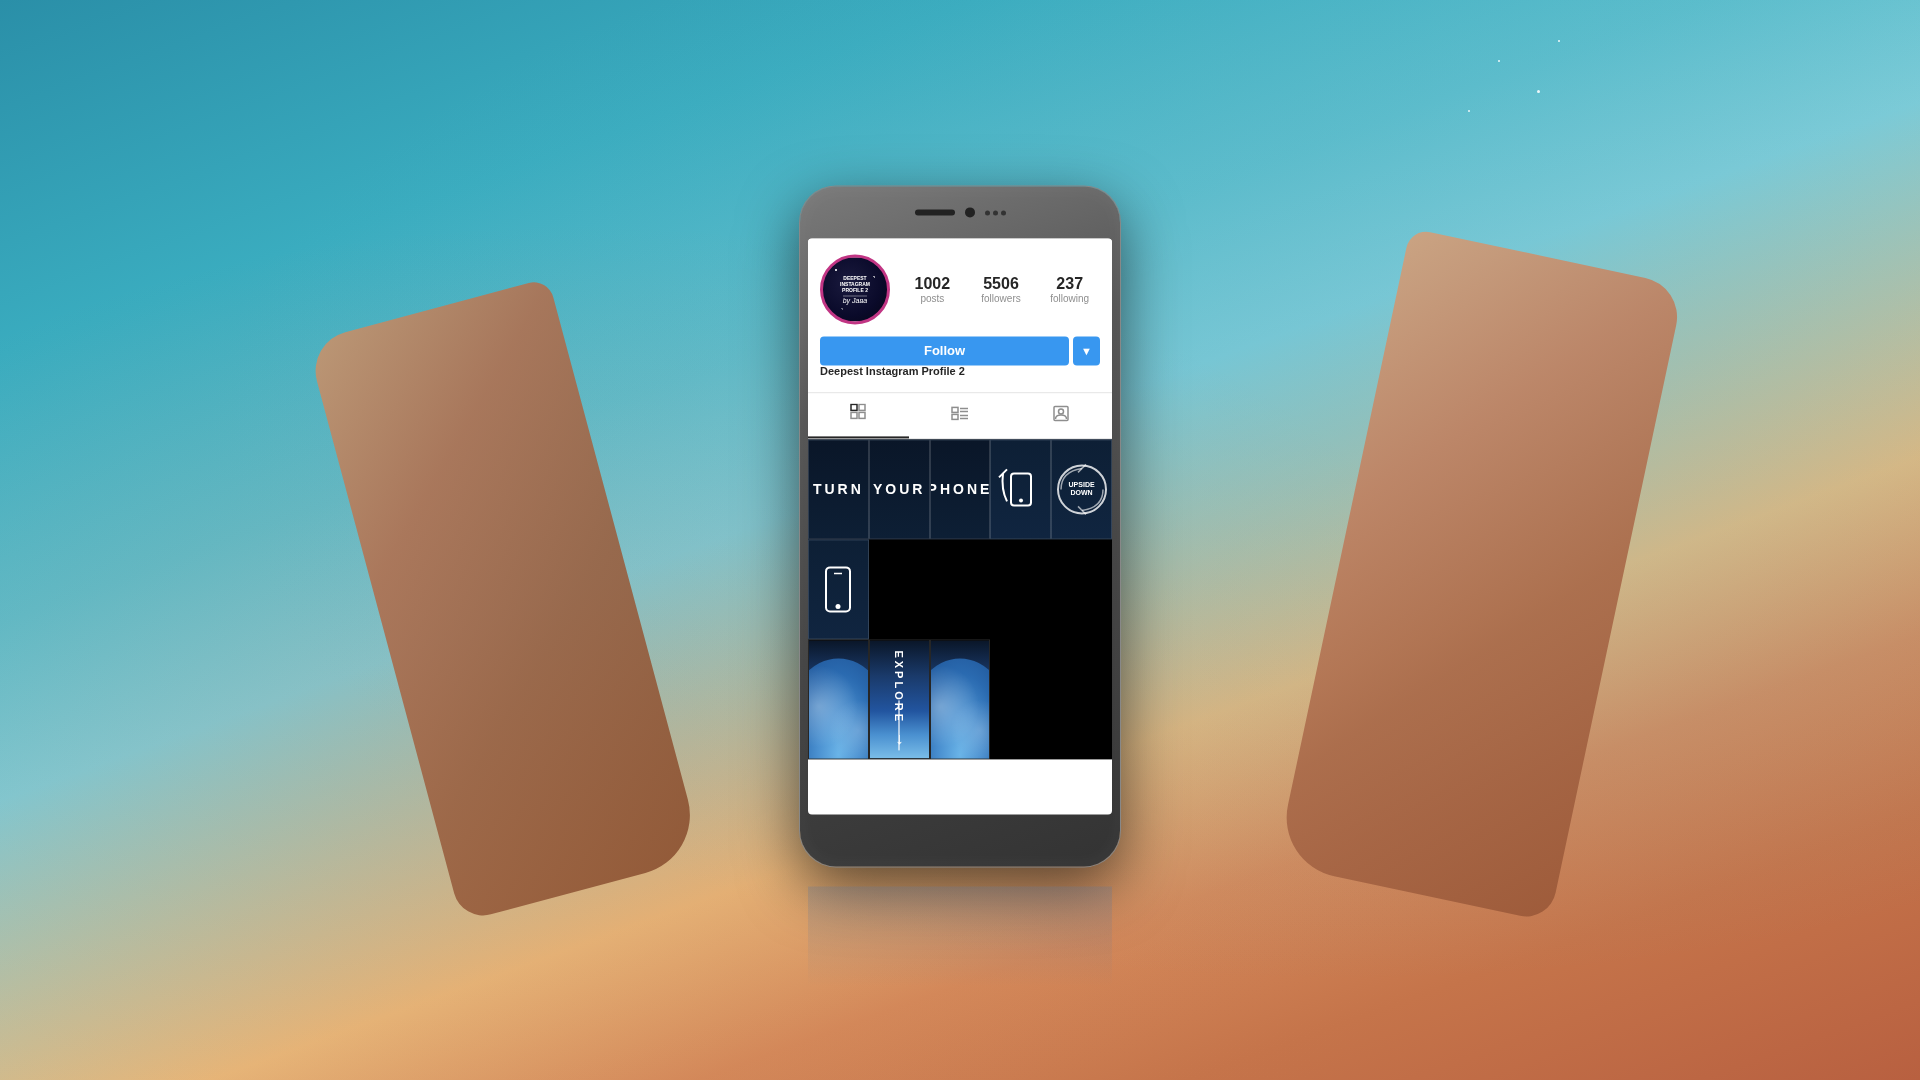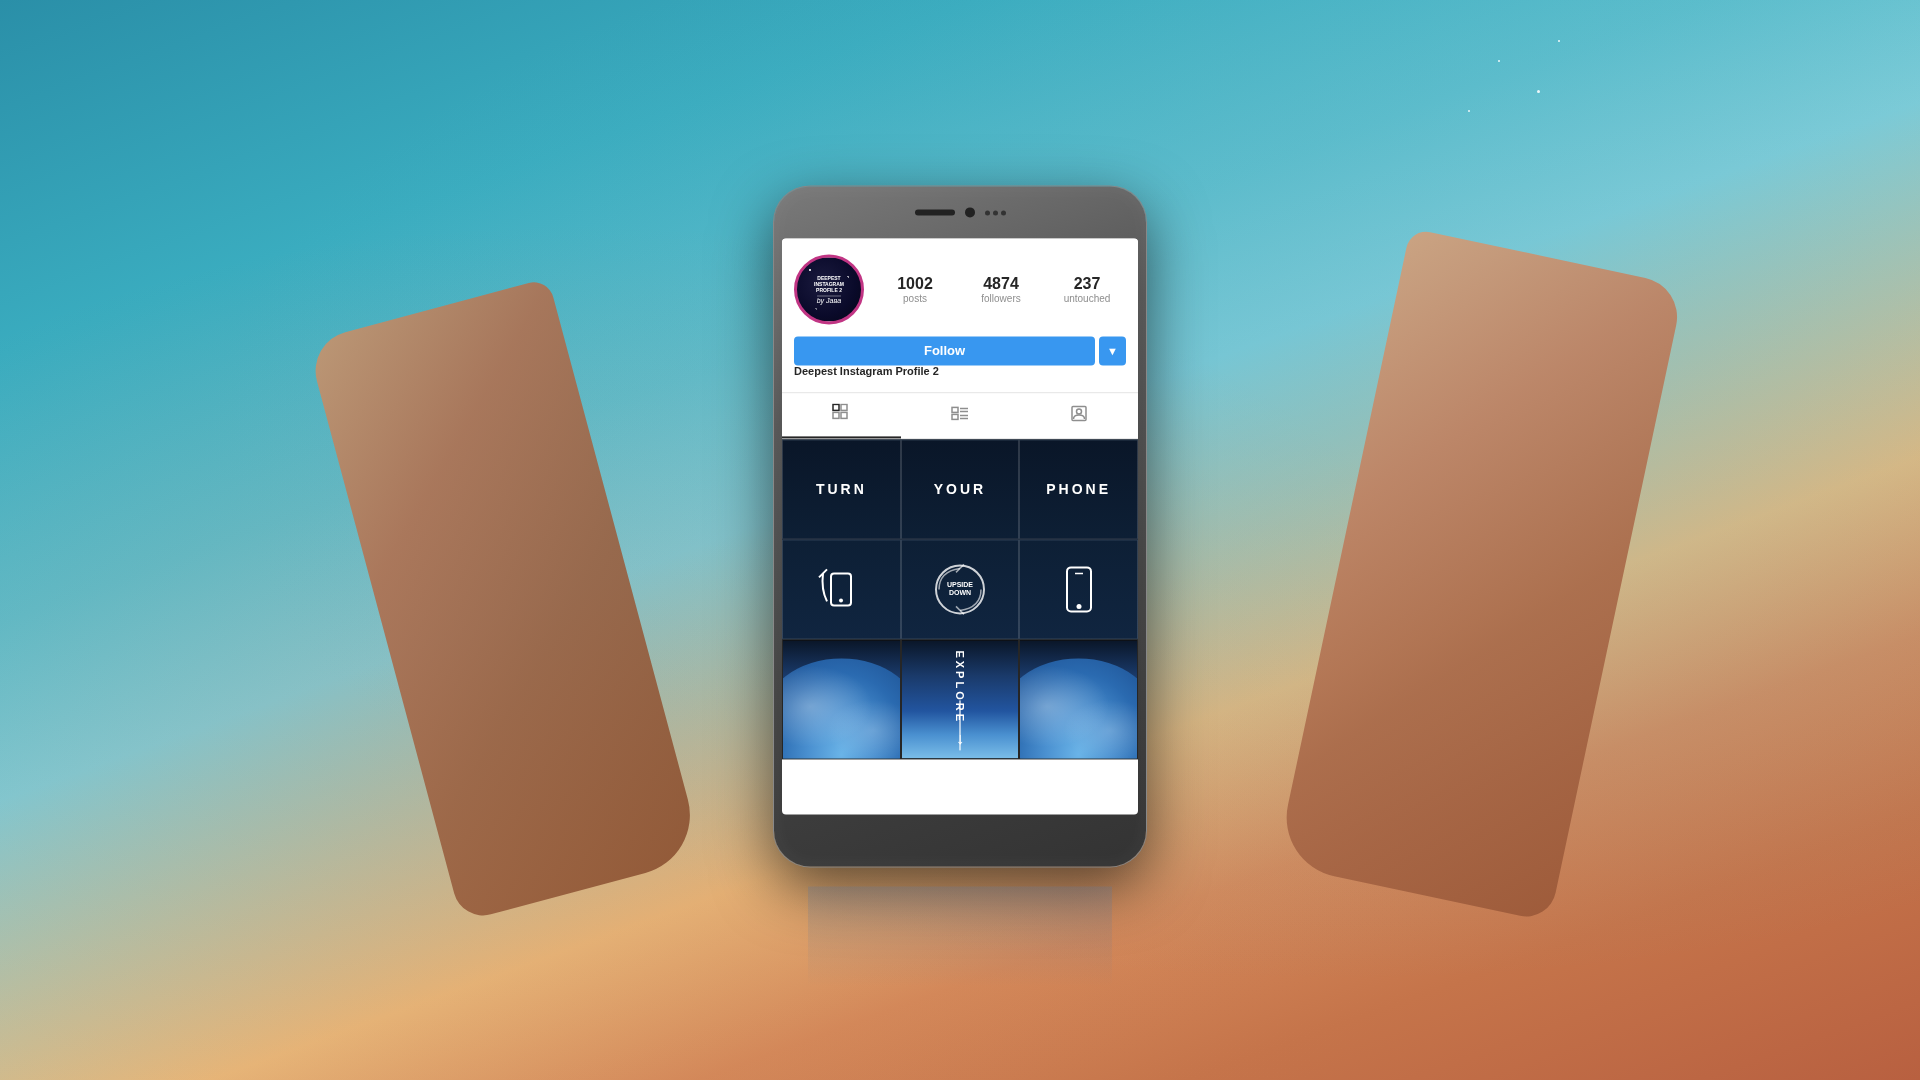--- a/index.html
+++ b/index.html
@@ -66,21 +66,21 @@
       transform: rotate(12deg);
       opacity: 0.9;
     }
 
     
     .phone {
       position: absolute;
       left: 50%;
       top: 50%;
       transform: translate(-50%, -52%);
-      width: 372px;
+      width: 320px;
       height: 680px;
       z-index: 10;
     }
 
     
     .phone-shell {
       position: absolute;
       inset: 0;
       background: linear-gradient(160deg, #7a7a7a 0%, #555 30%, #444 60%, #333 100%);
       border-radius: 36px;
@@ -301,21 +301,21 @@
       color: #8e8e8e;
     }
 
     .tab-item.active .tab-icon {
       color: #262626;
     }
 
     
     .content-grid {
       display: grid;
-      grid-template-columns: 1fr 1fr 1fr;
+      grid-template-columns: 1fr 1fr 1fr 1fr 1fr;
       grid-template-rows: auto auto auto auto;
       background: #000;
       position: relative;
     }
 
     .grid-cell {
       border: 0.5px solid rgba(255,255,255,0.15);
       display: flex;
       align-items: center;
       justify-content: center;
@@ -502,26 +502,26 @@
               <span>by</span> <span>Jana</span>
             </div>
           </div>
 
           <div class="stats-row">
             <div class="stat-item">
               <span class="stat-number">1002</span>
               <span class="stat-label">posts</span>
             </div>
             <div class="stat-item">
-              <span class="stat-number">4874</span>
+              <span class="stat-number">5506</span>
               <span class="stat-label">followers</span>
             </div>
             <div class="stat-item">
               <span class="stat-number">237</span>
-              <span class="stat-label">untouched</span>
+              <span class="stat-label">following</span>
             </div>
           </div>
         </div>
 
         <div class="follow-row">
           <button class="follow-btn">Follow</button>
           <button class="follow-dropdown">
             <span>▼</span>
           </button>
         </div>

